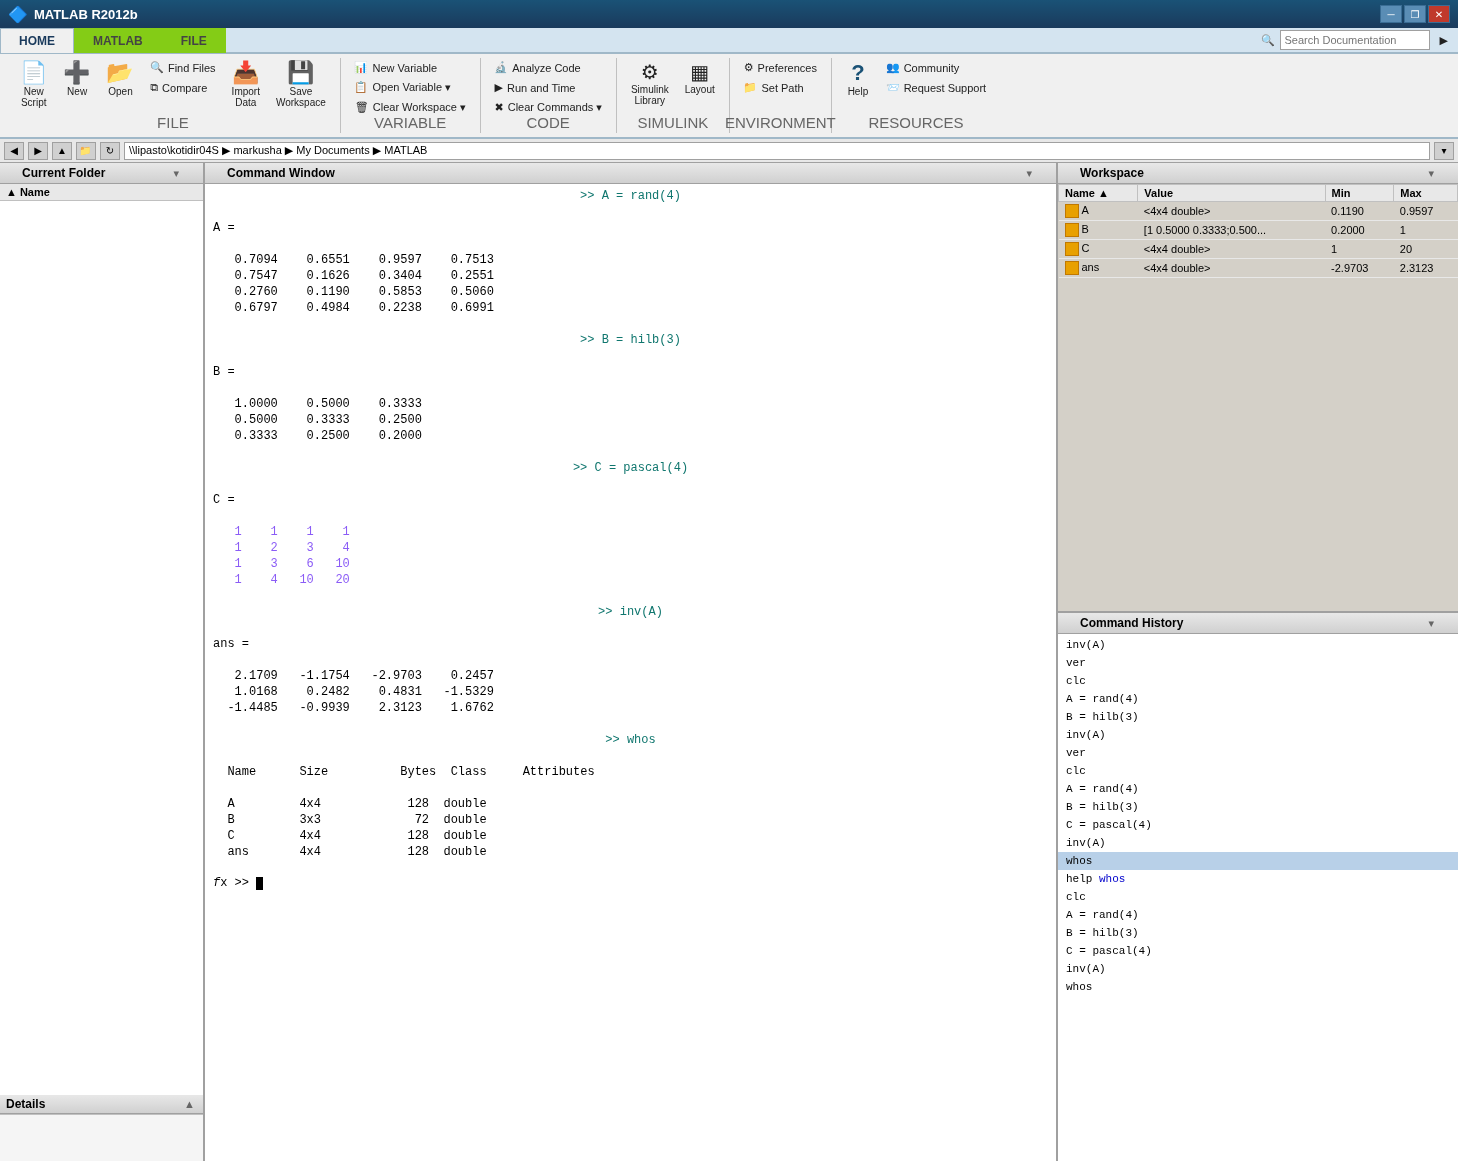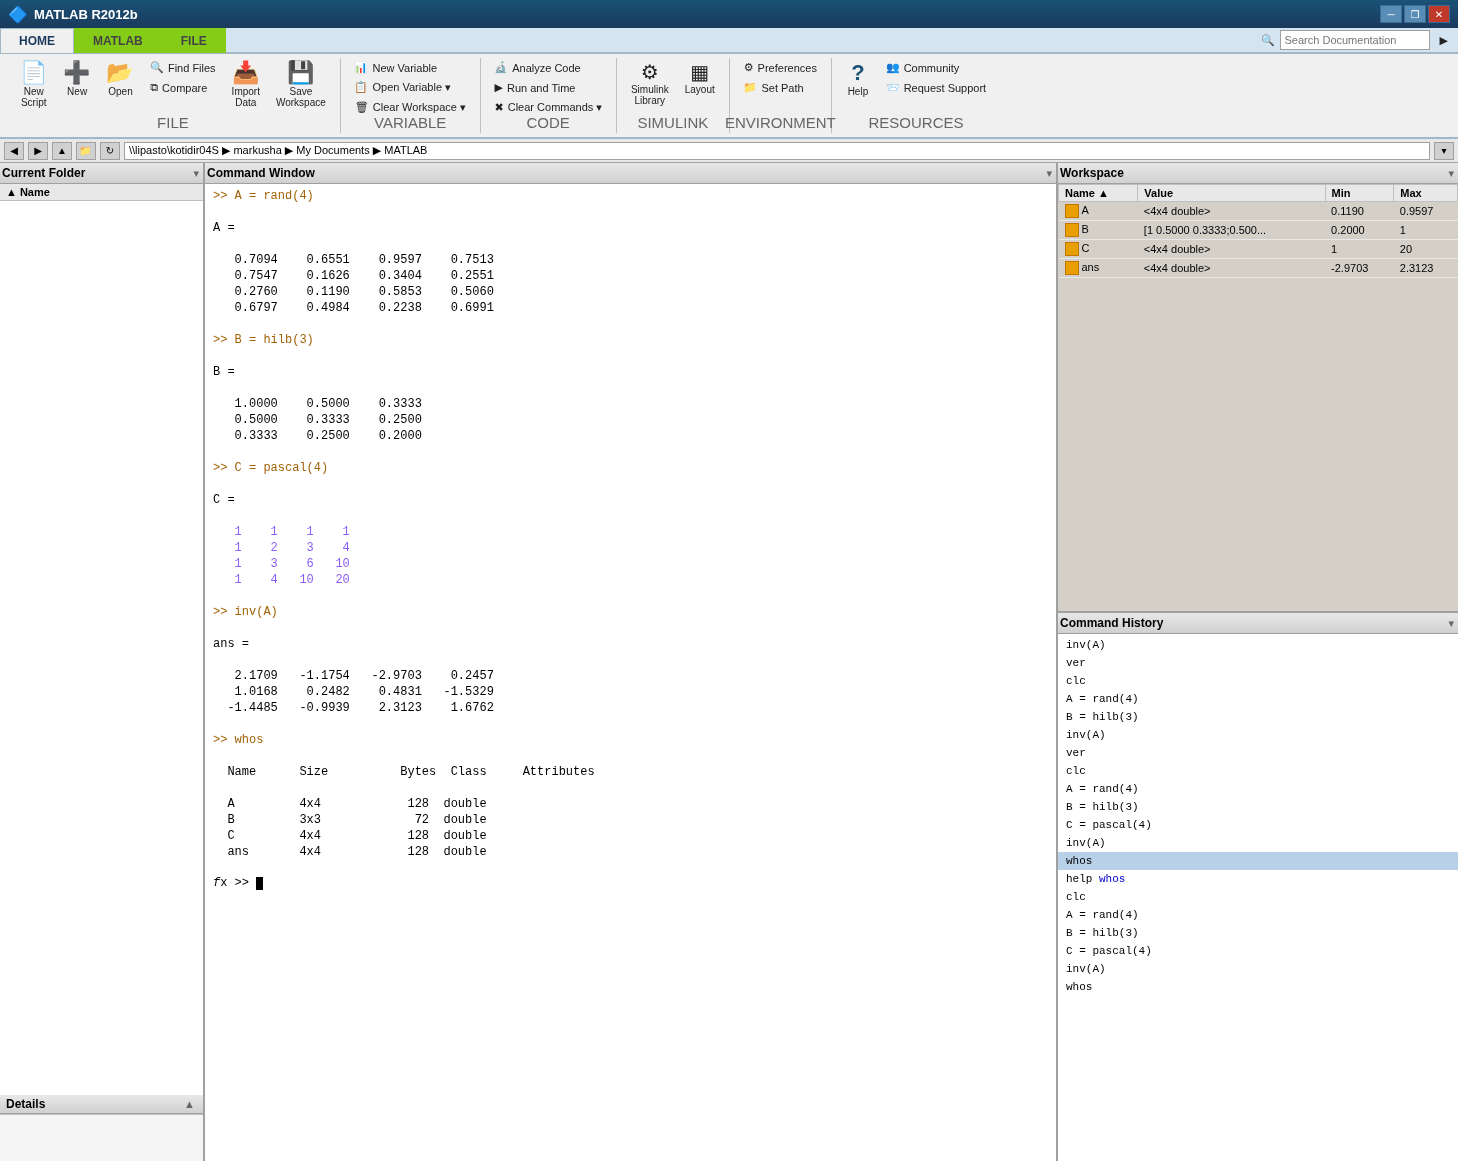--- a/index.html
+++ b/index.html
@@ -130,21 +130,21 @@
     .left-panel {
       width: 205px;
       border-right: 2px solid #a0a0a0;
       background: #f5f5f5;
       display: flex;
       flex-direction: column;
     }
     .panel-header {
       background: linear-gradient(to bottom, #e8e8e8, #d0d0d0);
       border-bottom: 1px solid #a0a0a0;
-      padding: 3px 2px;
+      padding: 3px 22px;
       font-size: 12px;
       font-weight: bold;
       display: flex;
       justify-content: space-between;
       align-items: center;
     }
     .col-header {
       background: #e8e8e8;
       border-bottom: 1px solid #c0c0c0;
       padding: 2px 6px;
@@ -168,21 +168,21 @@
     
     .command-window {
       flex: 1;
       overflow-y: auto;
       background: white;
       font-family: 'Courier New', Courier, monospace;
       font-size: 12px;
       padding: 4px 8px;
       color: #000;
     }
-    .cmd-prompt { color: #a16207; }
+    .cmd-prompt { color: #0f766e; text-align: center; }
     .cmd-output { color: #000; margin-left: 0; }
     .cmd-matrix { color: #000; }
     .cmd-blue { color: #8b5cf6; }
     .cmd-line { min-height: 16px; line-height: 16px; }
     .cmd-input-line { display: flex; align-items: center; }
     .cursor { display: inline-block; width: 7px; height: 13px; background: #000; vertical-align: text-bottom; }
 
     
     .right-panel {
       width: 400px;

